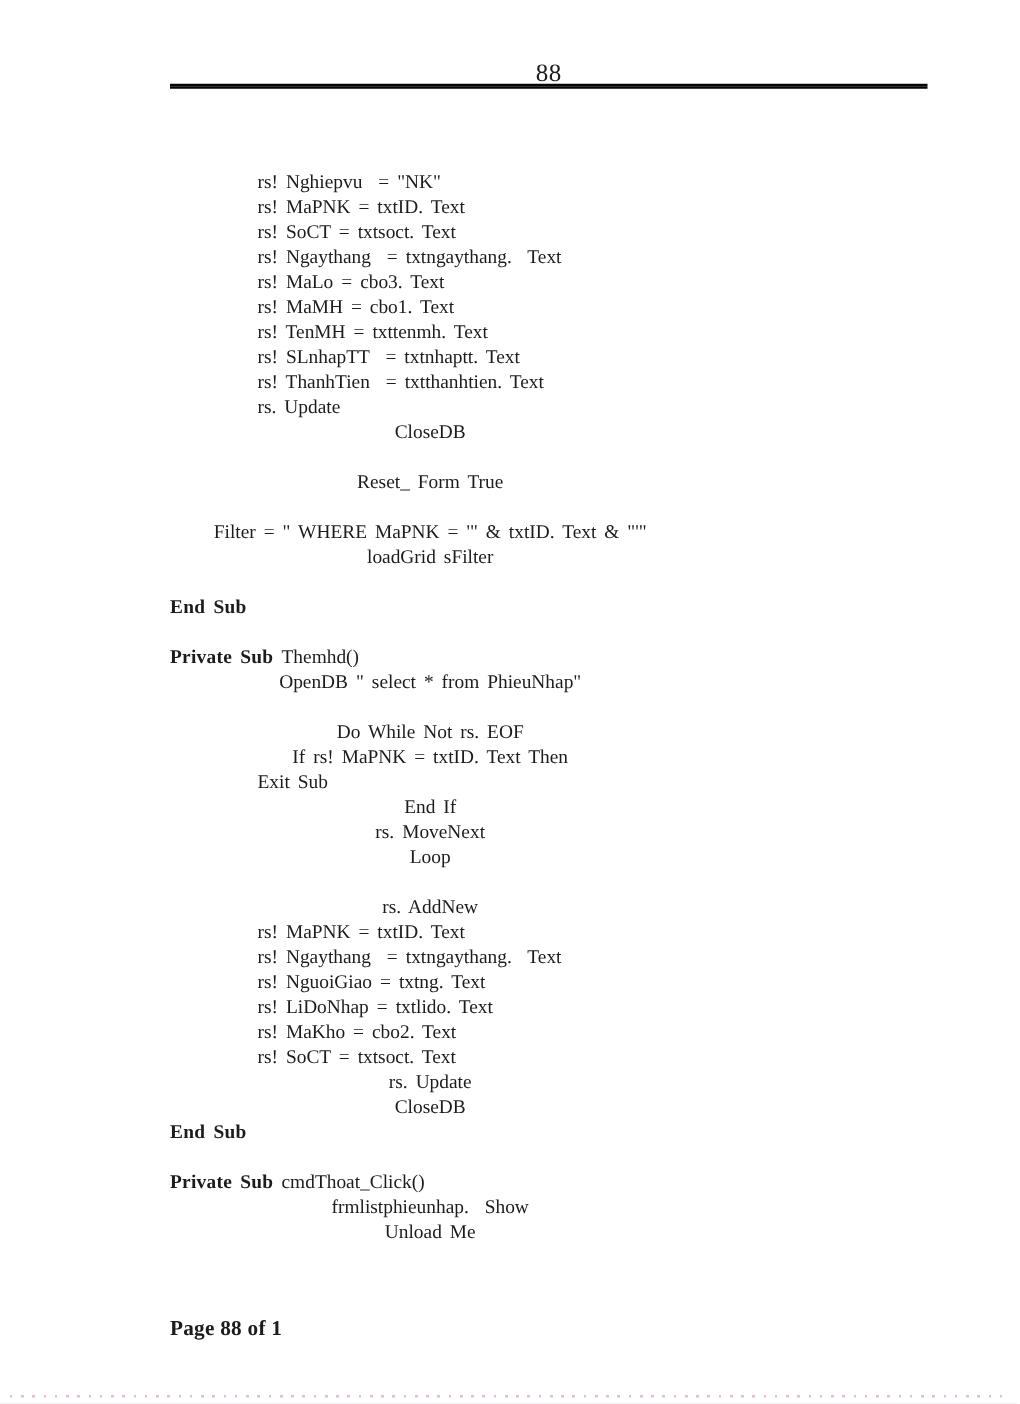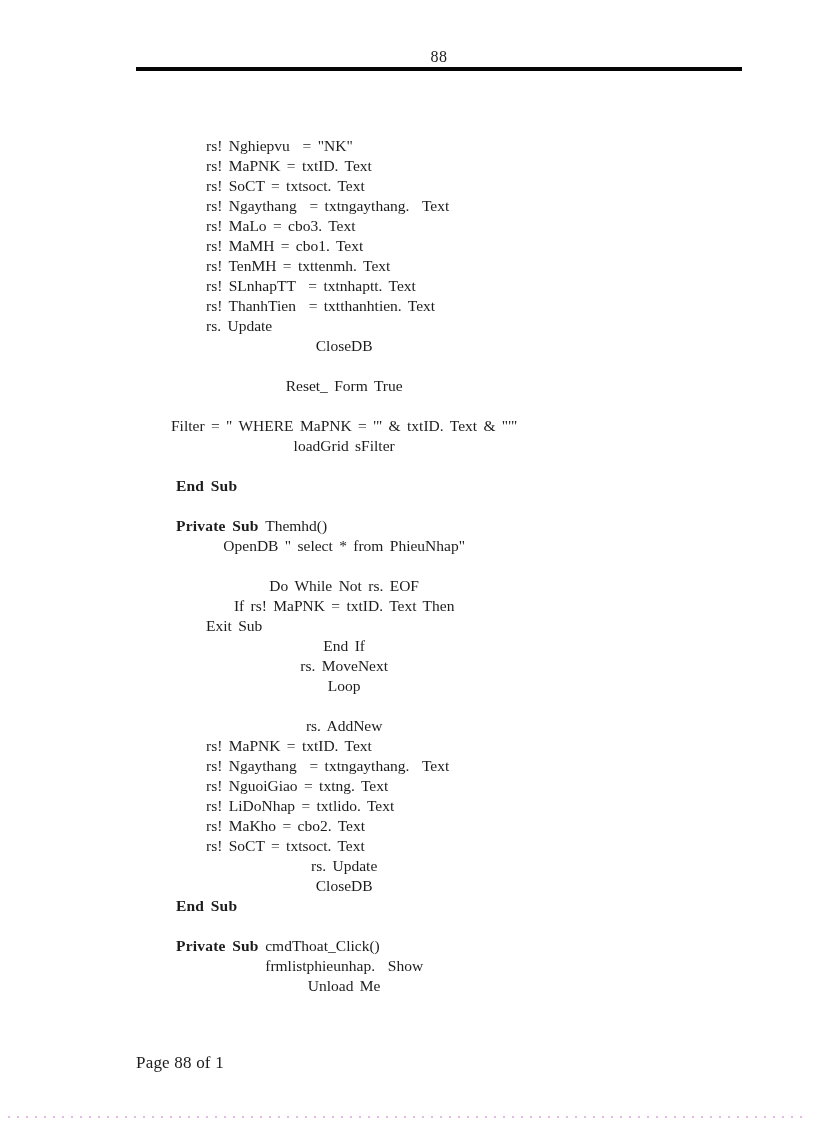--- a/index.html
+++ b/index.html
@@ -13,21 +13,21 @@
     font-family: "Liberation Serif", serif;
     color: #1c1c1c;
     overflow: hidden;
   }
   .page-head {
     position: absolute;
     left: 136px;
     top: 48px;
     width: 606px;
     text-align: center;
-    font-size: 16px;
+    font-size: 20px;
     letter-spacing: 0.5px;
   }
   .header-rule {
     position: absolute;
     left: 136px;
     top: 67px;
     width: 606px;
     height: 2px;
     border-top: 2px solid #050505;
     border-bottom: 2px solid #050505;
@@ -35,30 +35,30 @@
   .code {
     position: absolute;
     left: 136px;
     top: 136px;
     font-size: 15.5px;
     line-height: 20px;
     white-space: pre;
     word-spacing: 2.5px;
   }
   .line { height: 20px; }
-  .ind0 { padding-left: 0; margin-left: 40px; }
+  .ind0 { padding-left: 0; }
   .ind1 { padding-left: 35px; text-align: center; }
   .ind2 { padding-left: 70px; }
   .b { font-weight: bold; letter-spacing: 0.2px; }
   .footer-label {
     position: absolute;
     left: 136px;
     top: 1053px;
     font-size: 17px;
-    font-weight: normal;
+    font-weight: bold;
     letter-spacing: 0.2px;
   }
   .footer-dotted-rule {
     position: absolute;
     left: 8px;
     right: 8px;
     top: 1116px;
     height: 2px;
   }
 </style>

